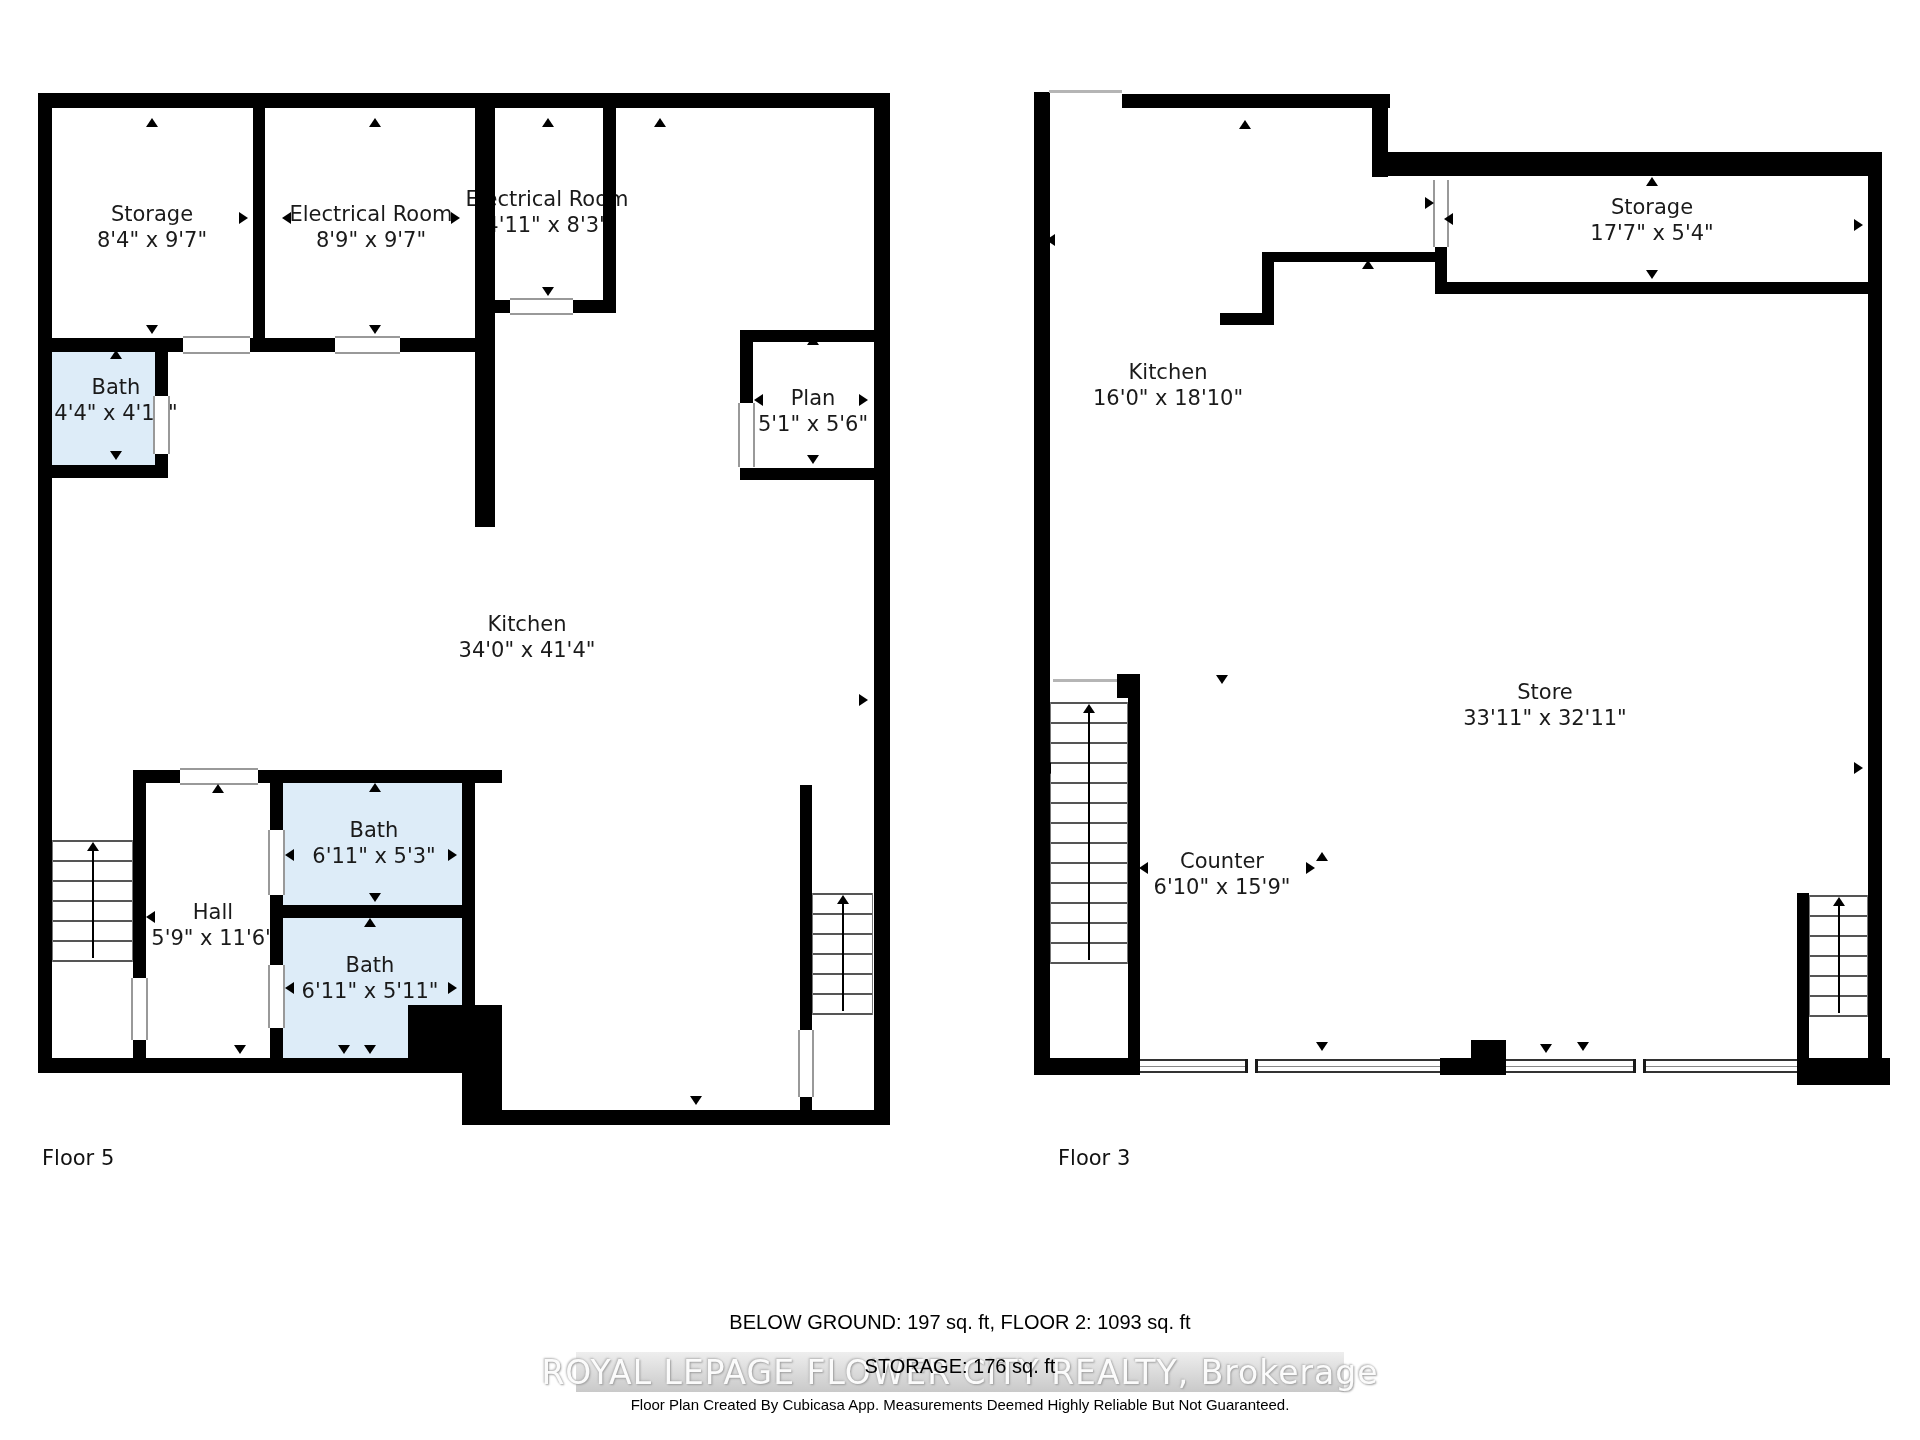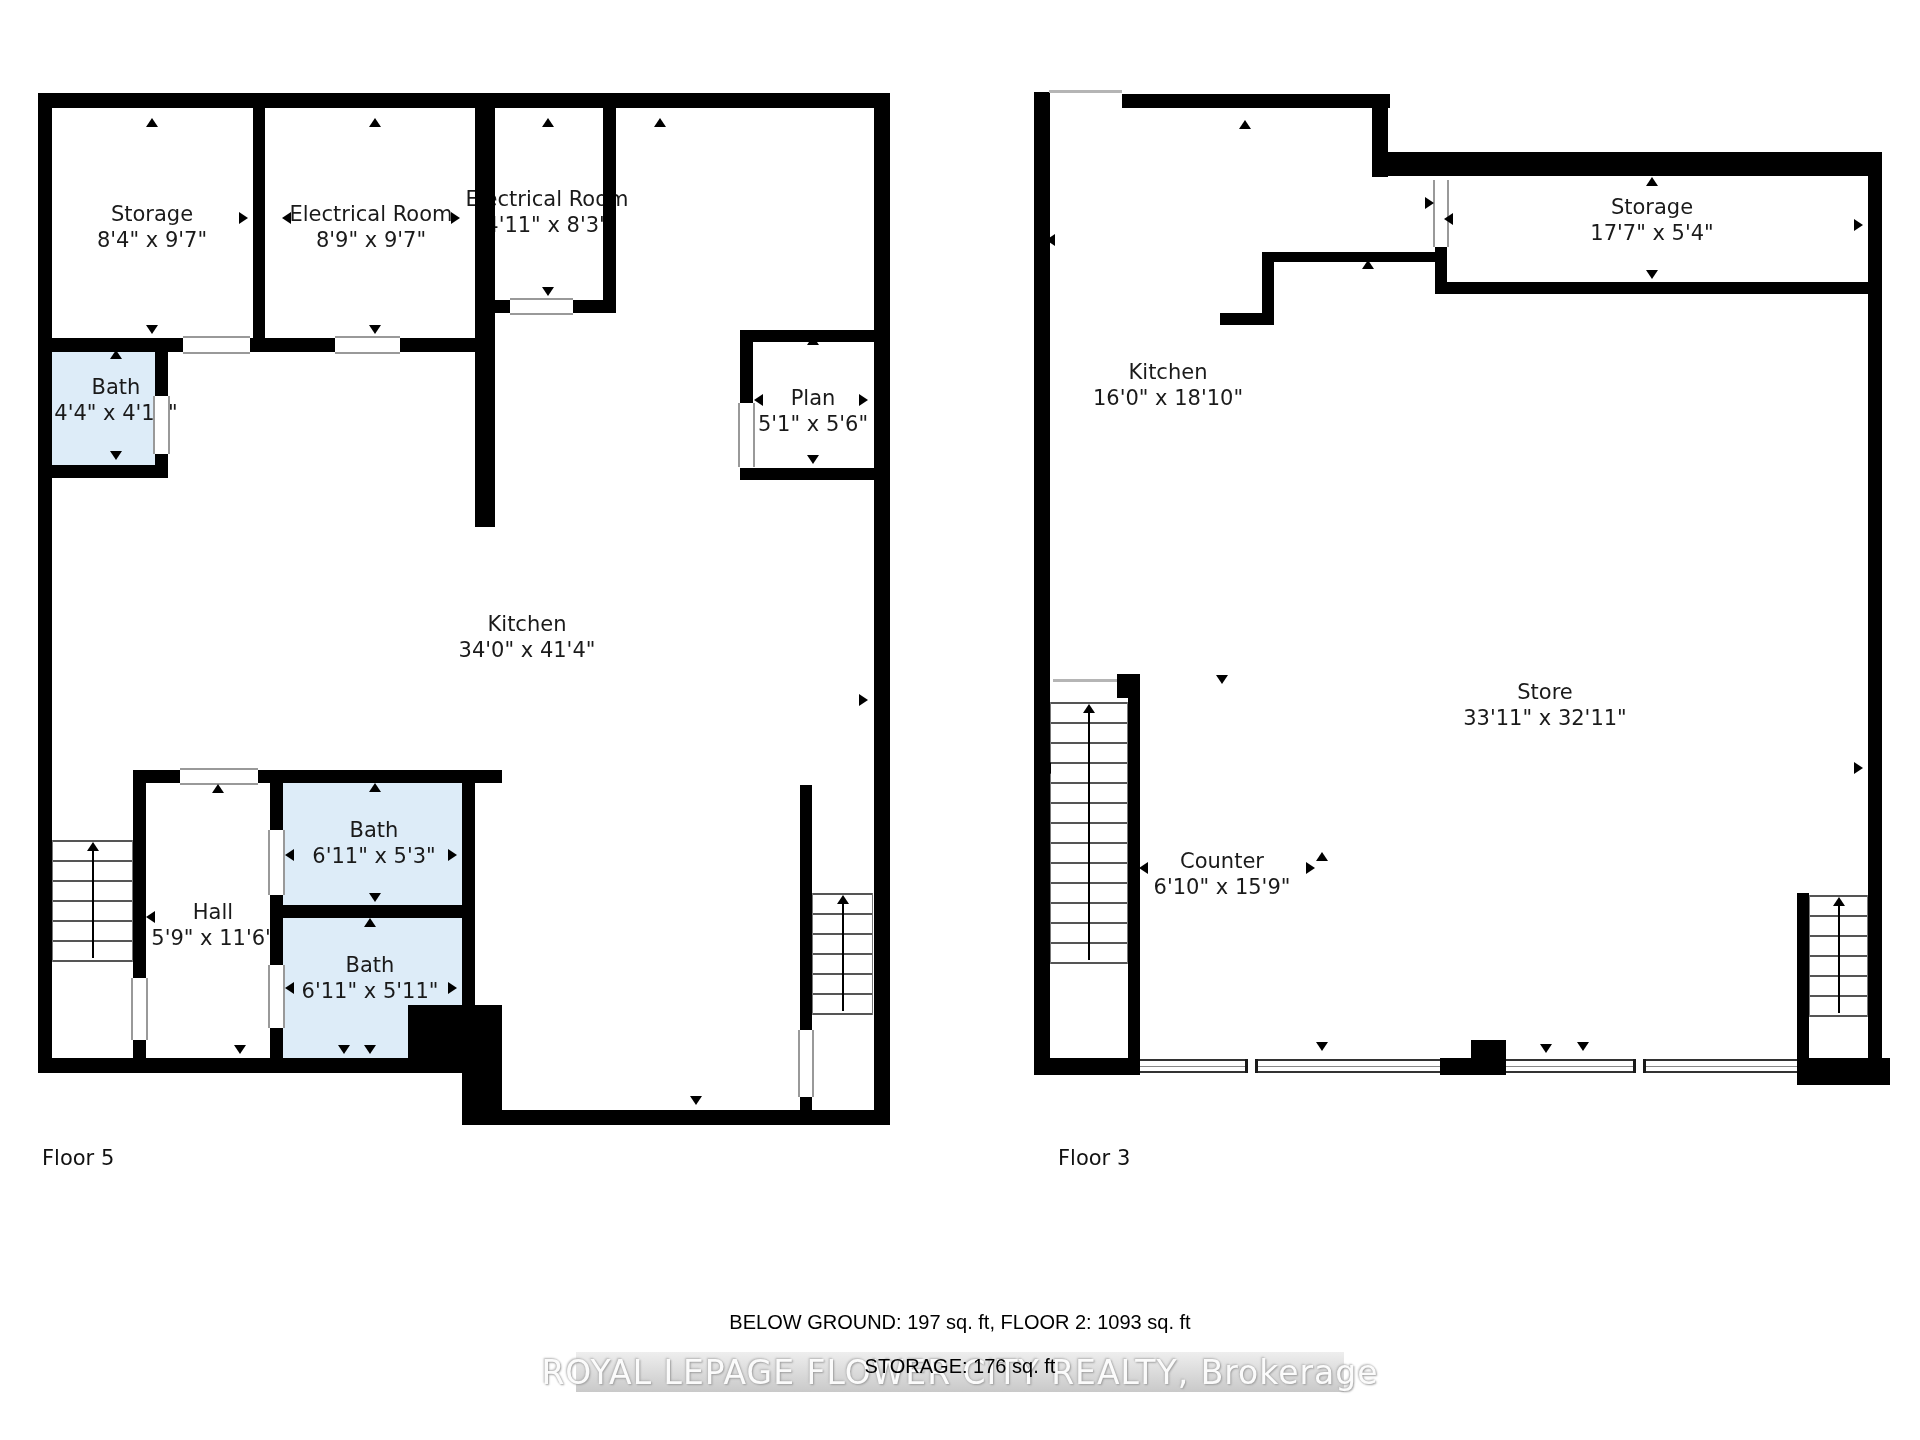--- a/index.html
+++ b/index.html
@@ -267,13 +267,14 @@
       <div class="arr d" style="left: 1577px; top: 1042px; width: 0px; height: 0px;"></div>
       <div class="arr l" style="left: 1139px; top: 862px; width: 0px; height: 0px;"></div>
       <div class="arr r" style="left: 1306px; top: 862px; width: 0px; height: 0px;"></div>
       <div class="arr u" style="left: 1316px; top: 852px; width: 0px; height: 0px;"></div>
     </div>
   <div class="floor-label" id="floor1-label">Floor 5</div>
   <div class="floor-label" id="floor2-label">Floor 3</div>
   <div id="watermark">ROYAL LEPAGE FLOWER CITY REALTY, Brokerage</div>
   <div class="footer-line" id="f-line2">BELOW GROUND: 197 sq. ft, FLOOR 2: 1093 sq. ft</div>
   <div class="footer-line" id="f-line4">STORAGE: 176 sq. ft</div>
+  <div class="footer-line" id="f-disclaimer">Floor Plan Created By Cubicasa App. Measurements Deemed Highly Reliable But Not Guaranteed.</div>
 </div>
 
 </body></html>

